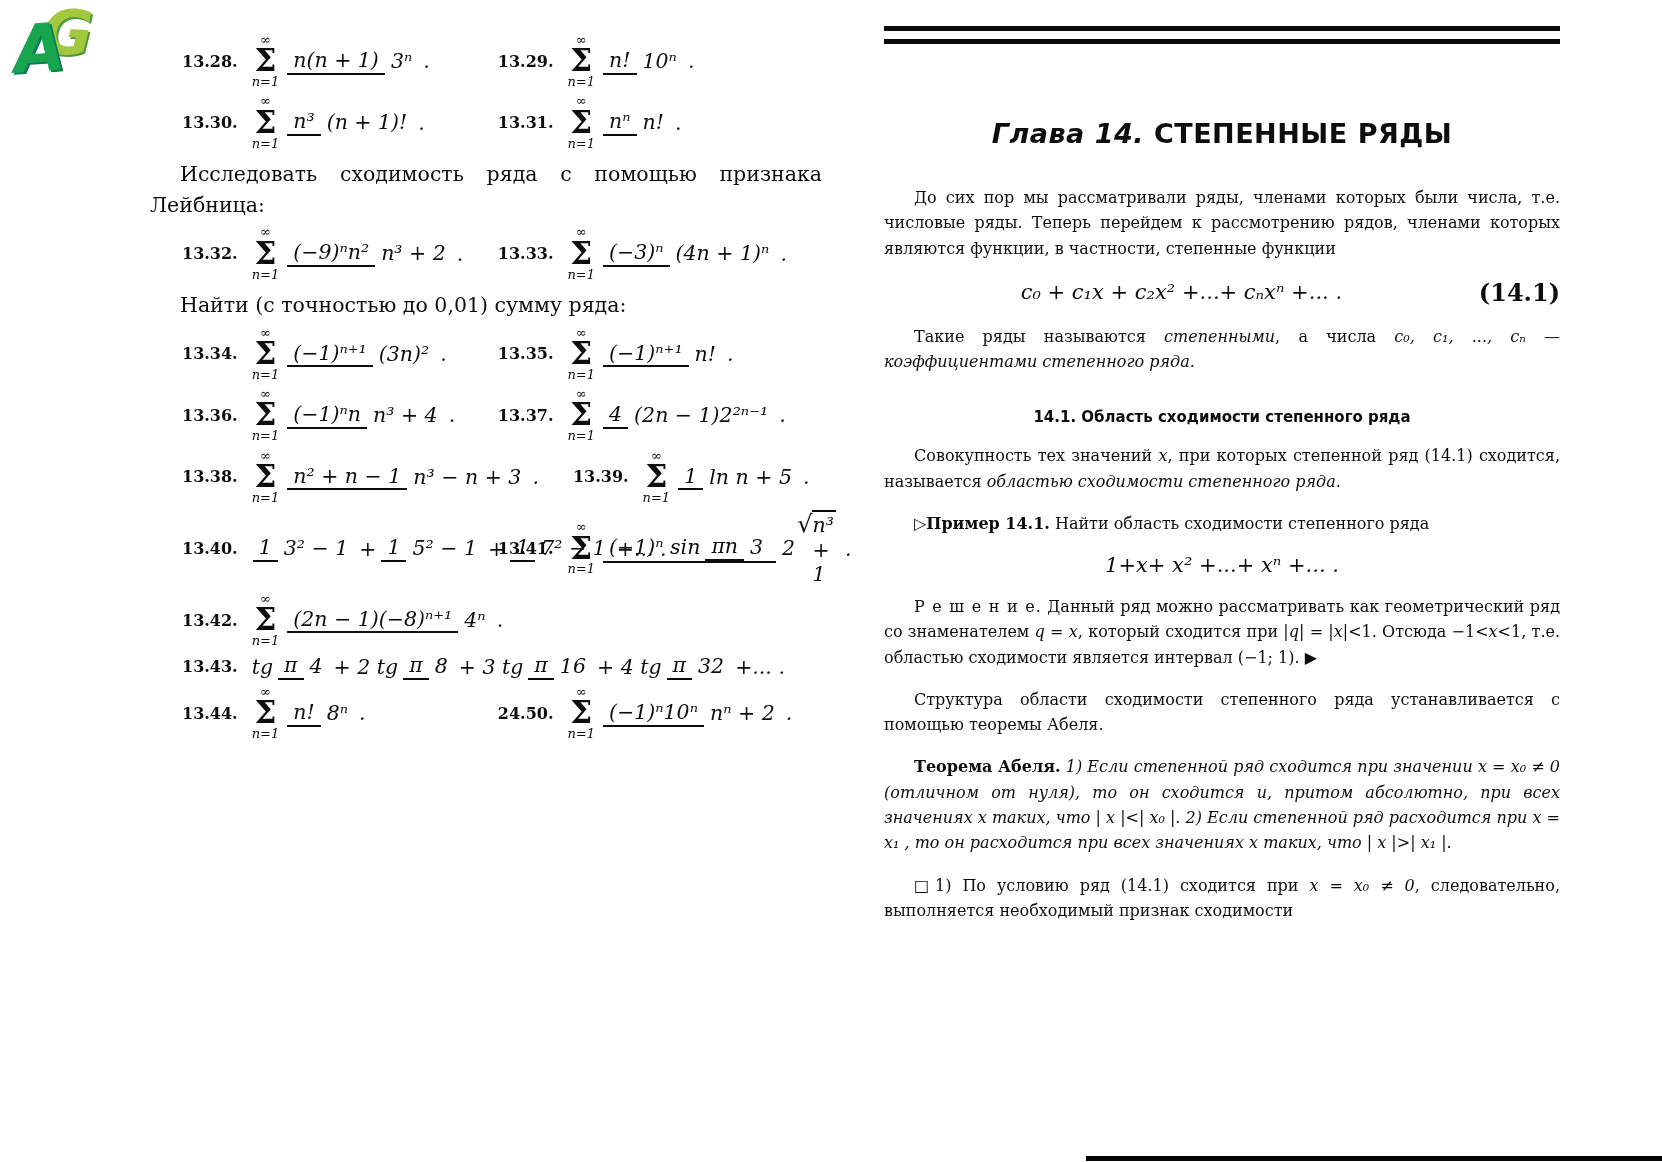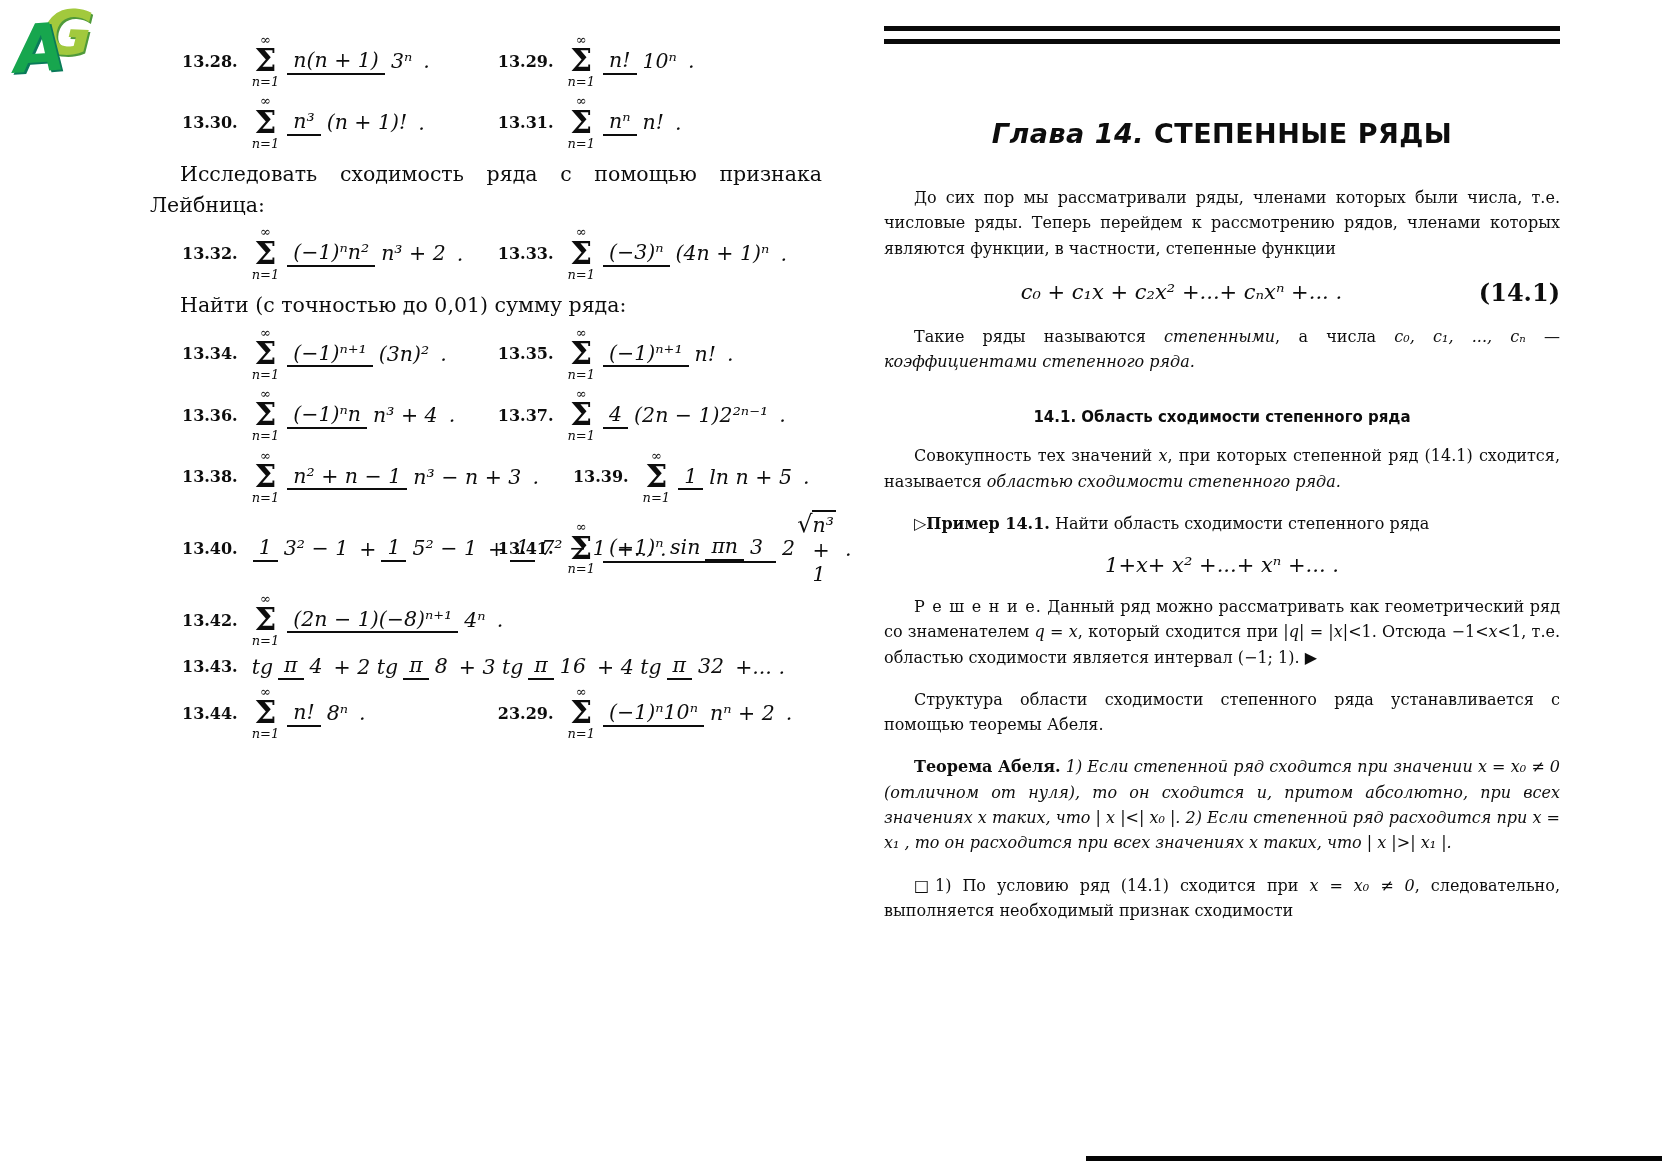--- a/index.html
+++ b/index.html
@@ -158,21 +158,21 @@
       <div class="ex ex-a">
         <span class="ex-label">13.32.</span>
         <span class="m">
           <span class="msum">
             <span class="slim">∞</span>
             <span class="sig">Σ</span>
             <span class="slim">n=1</span>
           </span>
           <span class="mfrac">
             <span class="fnum">
-              <span class="mtxt">(−1)ⁿn²</span>
+              <span class="mtxt">(−9)ⁿn²</span>
             </span>
             <span class="fden">
               <span class="mtxt">n³ + 2</span>
             </span>
           </span>
           <span class="mtxt">.</span>
         </span>
       </div>
       <div class="ex">
         <span class="ex-label">13.33.</span>
@@ -459,21 +459,21 @@
               <span class="mtxt">n!</span>
             </span>
             <span class="fden">
               <span class="mtxt">8ⁿ</span>
             </span>
           </span>
           <span class="mtxt">.</span>
         </span>
       </div>
       <div class="ex">
-        <span class="ex-label">23.29.</span>
+        <span class="ex-label">24.50.</span>
         <span class="m">
           <span class="msum">
             <span class="slim">∞</span>
             <span class="sig">Σ</span>
             <span class="slim">n=1</span>
           </span>
           <span class="mfrac">
             <span class="fnum">
               <span class="mtxt">(−1)ⁿ10ⁿ</span>
             </span>

